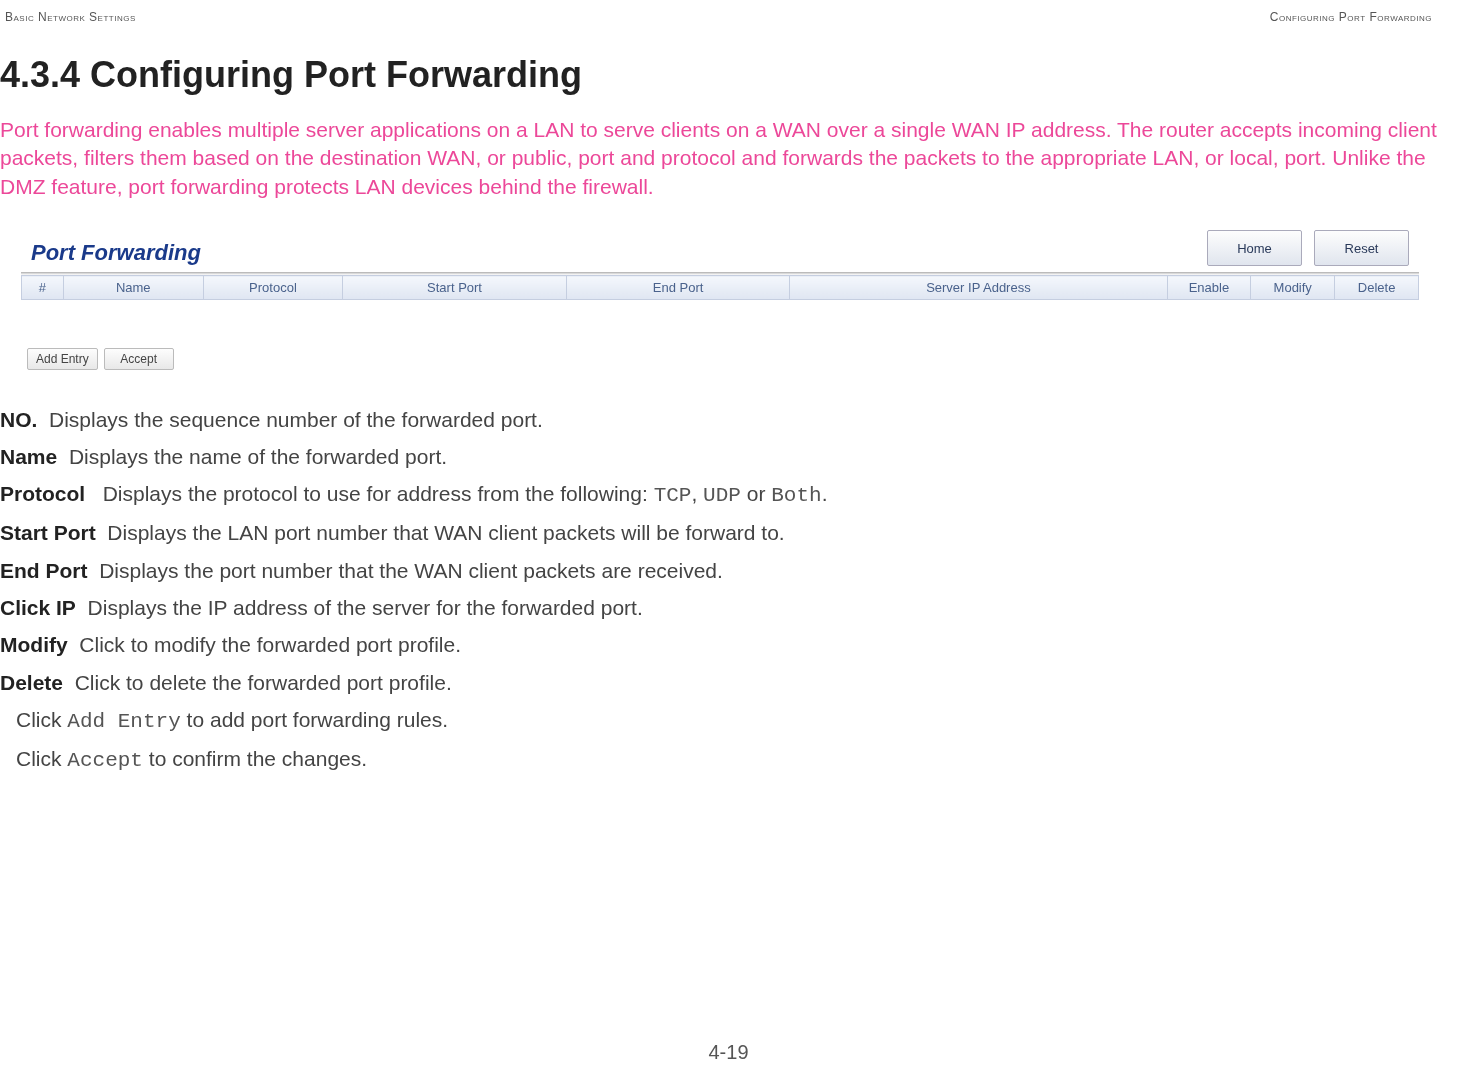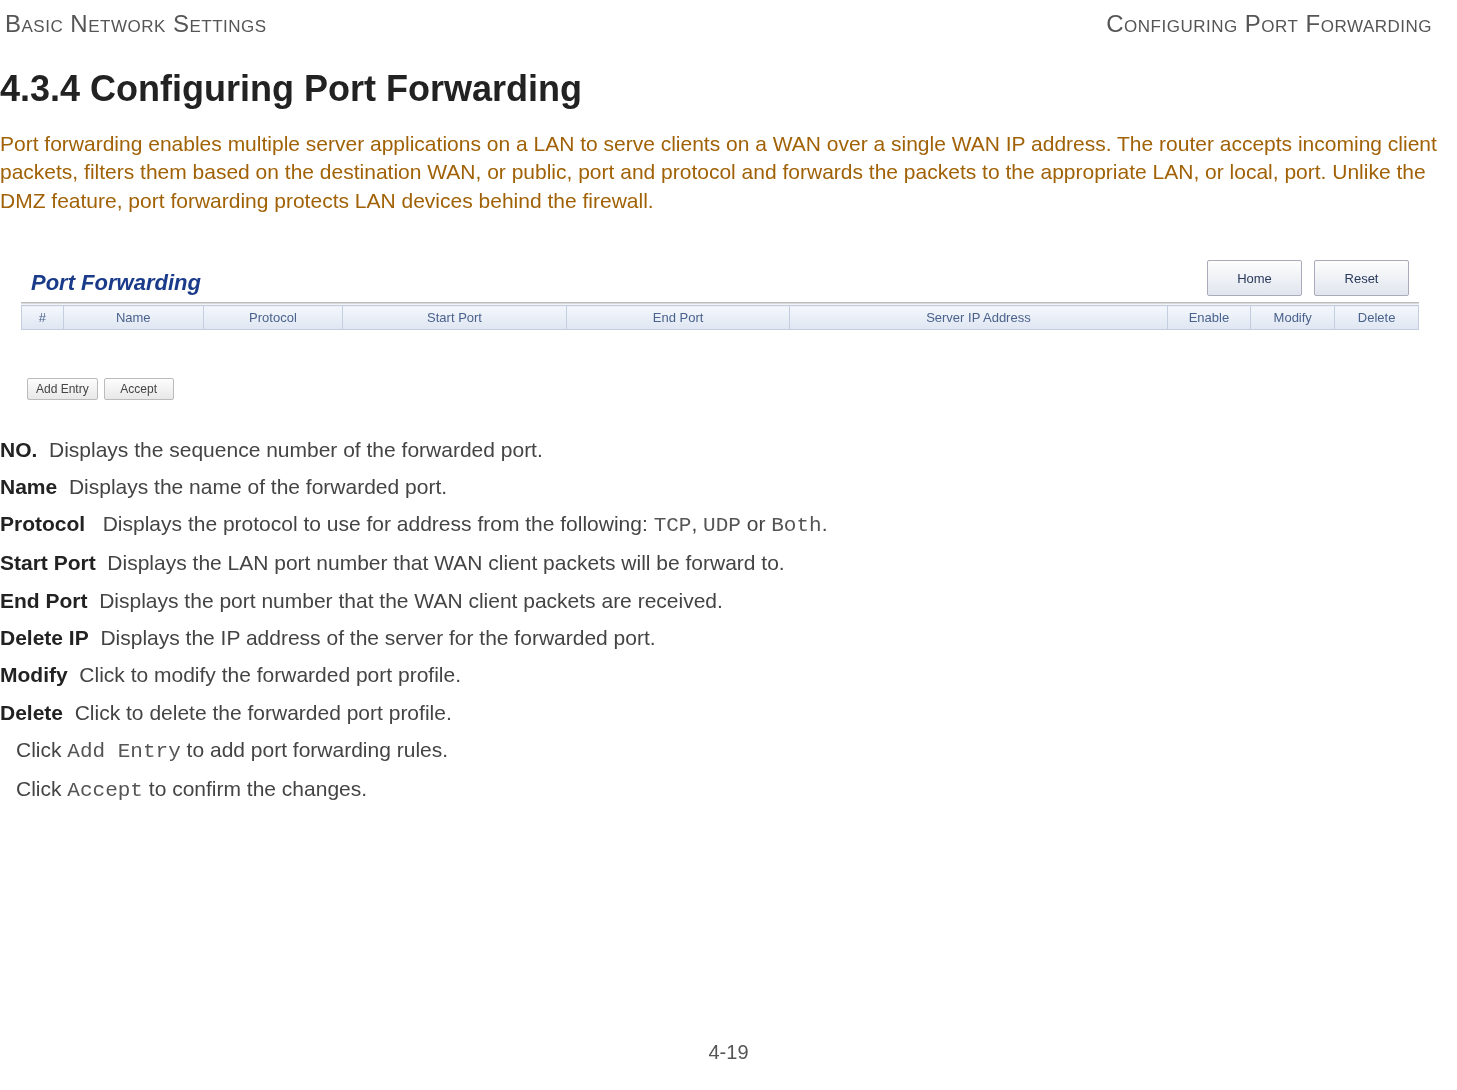--- a/index.html
+++ b/index.html
@@ -9,51 +9,50 @@
     width: 1457px;
     height: 1090px;
     padding: 10px 20px 0 0;
     position: relative;
     background: #fff;
   }
   .header-row {
     display: flex;
     justify-content: space-between;
     font-variant: small-caps;
-    font-size: 24px;
+    font-size: 12px;
     letter-spacing: 0.5px;
     color: #555;
     margin-bottom: 30px;
     padding: 0 5px;
   }
   .section-title {
     font-family: Verdana, Arial, sans-serif;
     font-size: 36px;
     font-weight: bold;
     color: #222;
     margin-bottom: 20px;
   }
   .intro-para {
     font-size: 21px;
     line-height: 1.35;
-    color: #a16207;
+    color: #ec4899;
     margin-bottom: 20px;
   }
   .screenshot {
     margin: 0 0 25px 20px;
     width: 1400px;
     background: #fff;
     border: 1px solid #fff;
   }
   .ss-header {
     display: flex;
     align-items: flex-end;
     justify-content: space-between;
     padding: 8px 10px 6px 10px;
-    margin-top: 16px;
   }
   .ss-title {
     font-family: Verdana, Arial, sans-serif;
     font-size: 22px;
     font-weight: bold;
     font-style: italic;
     color: #1a3a8a;
   }
   .ss-buttons-top { display: flex; gap: 12px; }
   .ss-btn {
@@ -184,21 +183,21 @@
     <span class="ss-btn ss-btn-small">Accept</span>
   </div>
 </div>
 
 <div class="defs">
   <p class="def-row"><b>NO.</b>&nbsp; <span>Displays the sequence number of the forwarded port.</span></p>
   <p class="def-row"><b>Name</b>&nbsp; <span>Displays the name of the forwarded port.</span></p>
   <p class="def-row"><b>Protocol</b>&nbsp;&nbsp; <span>Displays the protocol to use for address from the following: </span><span class="mono">TCP</span><span>, </span><span class="mono">UDP</span><span> or </span><span class="mono">Both</span><span>.</span></p>
   <p class="def-row"><b>Start Port</b>&nbsp; <span>Displays the LAN port number that WAN client packets will be forward to.</span></p>
   <p class="def-row"><b>End Port</b>&nbsp; <span>Displays the port number that the WAN client packets are received.</span></p>
-  <p class="def-row"><b>Delete IP</b>&nbsp; <span>Displays the IP address of the server for the forwarded port.</span></p>
+  <p class="def-row"><b>Click IP</b>&nbsp; <span>Displays the IP address of the server for the forwarded port.</span></p>
   <p class="def-row"><b>Modify</b>&nbsp; <span>Click to modify the forwarded port profile.</span></p>
   <p class="def-row"><b>Delete</b>&nbsp; <span>Click to delete the forwarded port profile.</span></p>
 
   <p class="action-line"><span>Click </span><span class="mono">Add Entry</span><span> to add port forwarding rules.</span></p>
   <p class="action-line"><span>Click </span><span class="mono">Accept</span><span> to confirm the changes.</span></p>
 </div>
 
 <div class="page-num">4-19</div>
 
 </body></html>

